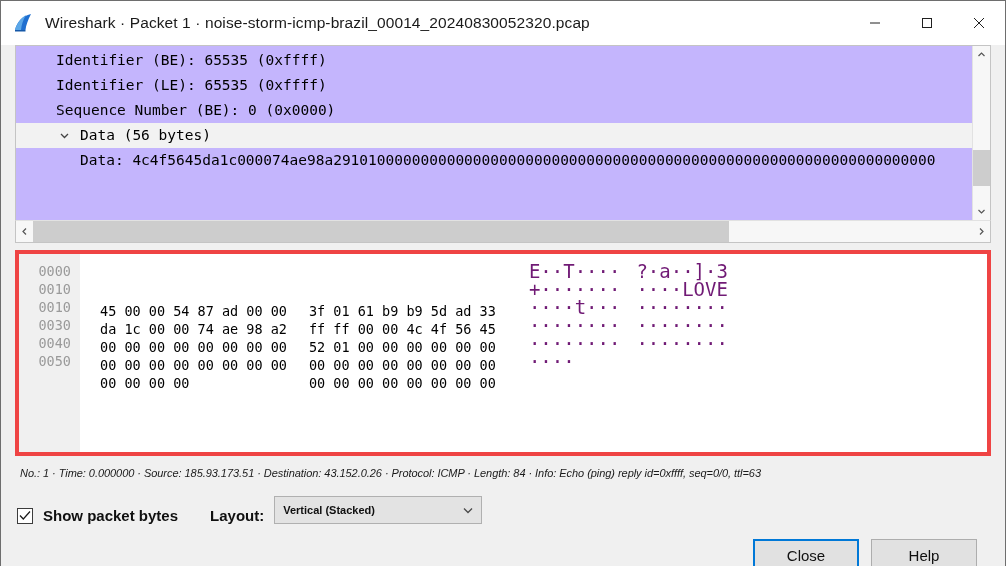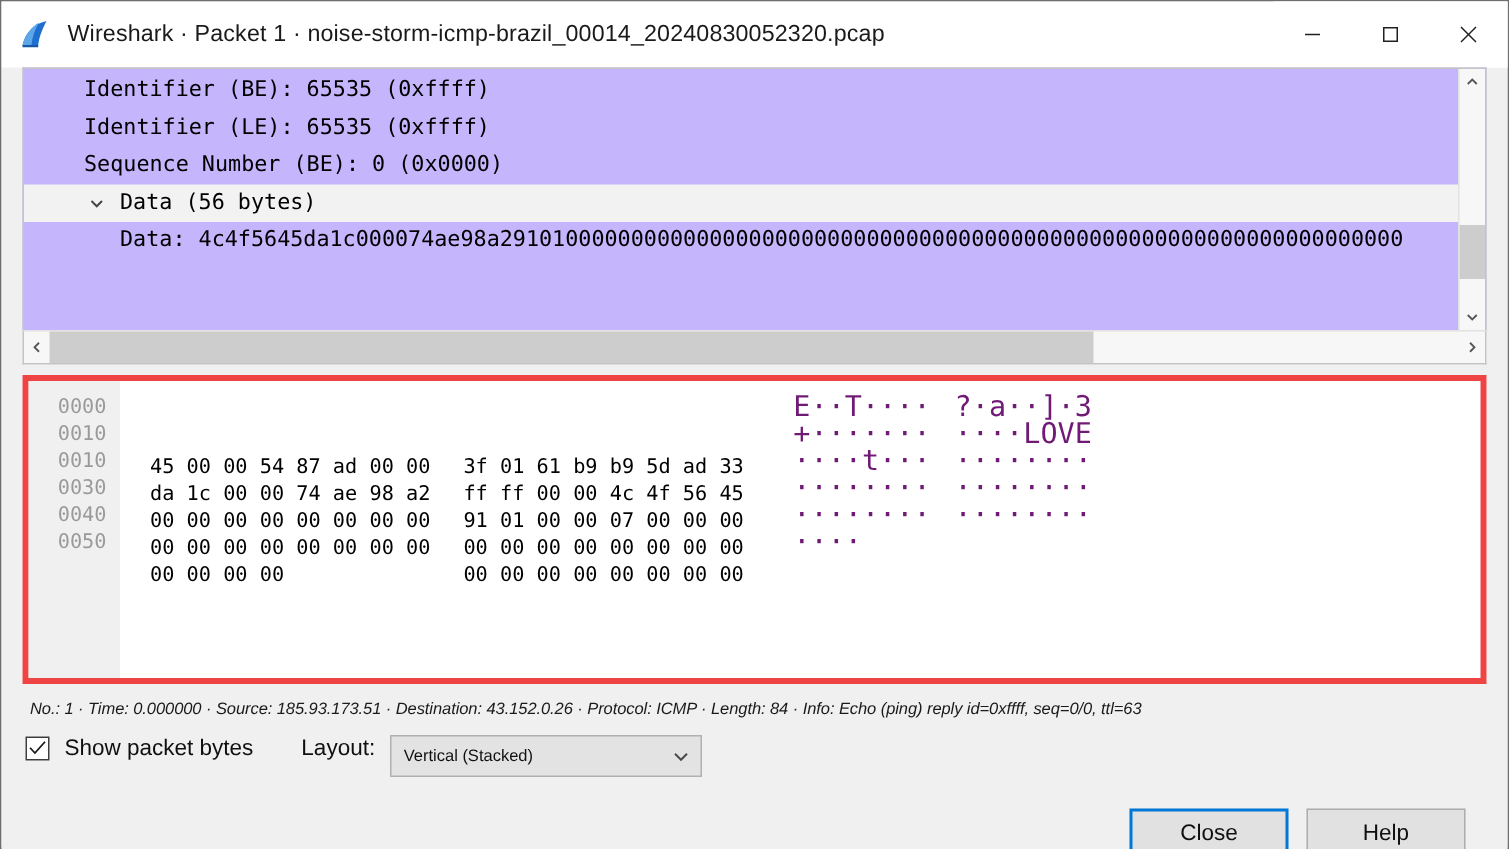--- a/index.html
+++ b/index.html
@@ -259,22 +259,23 @@
     white-space: nowrap;
     padding-left: 5px;
     letter-spacing: -0.05px;
   }
 
   
   .options-row {
     height: 34px;
     flex: none;
     display: flex;
-    align-items: flex-start;
+    align-items: flex-end;
     padding-left: 2px;
+    font-weight: bold;
   }
   .checkbox-wrap {
     display: flex;
     align-items: center;
   }
   .checkbox {
     width: 16px;
     height: 16px;
     border: 1px solid #3c3c3c;
     background: #ffffff;
@@ -454,21 +455,21 @@
       <div class="hex-col">
         <div class="cell">45 00 00 54 87 ad 00 00</div>
         <div class="cell">da 1c 00 00 74 ae 98 a2</div>
         <div class="cell">00 00 00 00 00 00 00 00</div>
         <div class="cell">00 00 00 00 00 00 00 00</div>
         <div class="cell">00 00 00 00</div>
       </div>
       <div class="hex-col" style="padding-left:22px">
         <div class="cell">3f 01 61 b9 b9 5d ad 33</div>
         <div class="cell">ff ff 00 00 4c 4f 56 45</div>
-        <div class="cell">91 01 00 00 07 00 00 00</div>
+        <div class="cell">52 01 00 00 00 00 00 00</div>
         <div class="cell">00 00 00 00 00 00 00 00</div>
         <div class="cell">00 00 00 00 00 00 00 00</div>
         <div class="cell"></div>
       </div>
       <div class="ascii-col">
         <div class="cell">E··T····</div>
         <div class="cell">+·······</div>
         <div class="cell">····t···</div>
         <div class="cell">········</div>
         <div class="cell">········</div>

